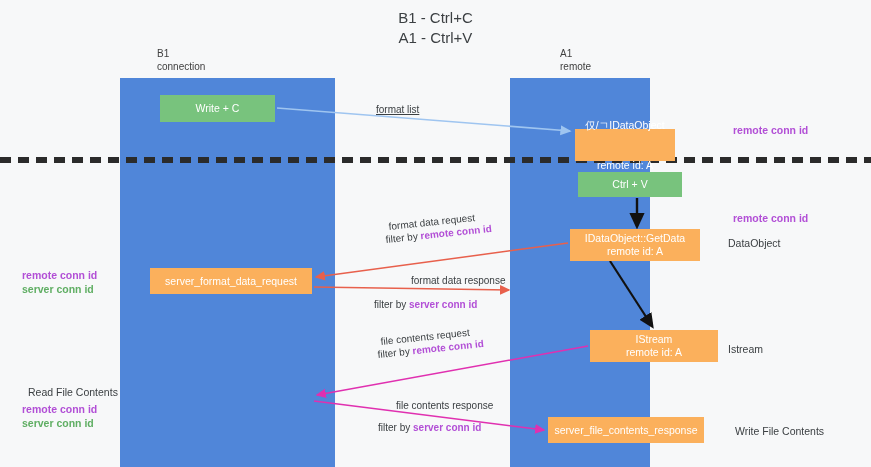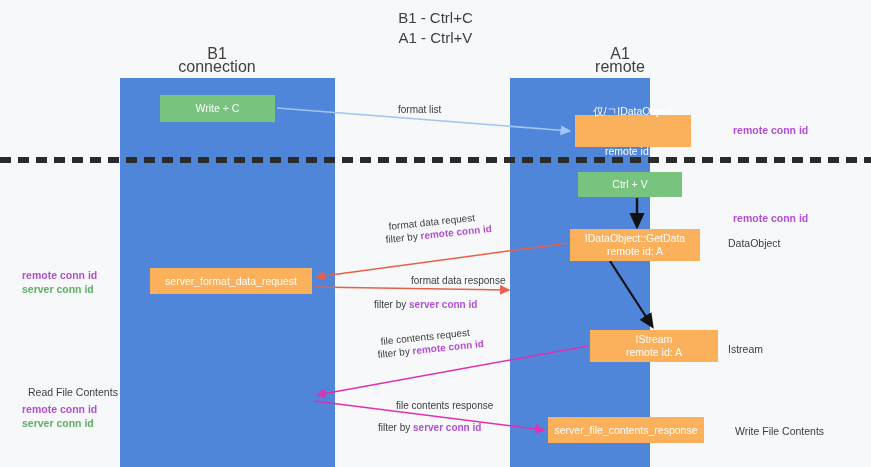--- a/index.html
+++ b/index.html
@@ -12,22 +12,22 @@
   }
   #stage{position:absolute;left:0;top:0;width:871px;height:467px;}
 
   
   .band{position:absolute;background:#5086d9;}
   #band-b1{left:120px;top:78px;width:215px;height:389px;}
   #band-a1{left:510px;top:78px;width:140px;height:389px;}
 
   
   .col-head{
-    position:absolute;text-align:center;color:#404040;
-    font-size:16px;line-height:13px;
+    position:absolute;text-align:left;color:#404040;
+    font-size:10px;line-height:13px;
   }
   .col-head .l1{display:block;}
   .col-head .l2{display:block;}
 
   #head-b1{left:157px;top:47px;width:120px;}
   #head-a1{left:560px;top:47px;width:120px;}
 
   
   #title{
     position:absolute;left:0;top:8px;width:871px;text-align:center;
@@ -41,21 +41,21 @@
     display:flex;flex-direction:column;
     align-items:center;justify-content:center;
     color:#ffffff;font-size:10.5px;line-height:13px;
     text-align:center;
   }
   .node .ln{display:block;white-space:nowrap;}
   .green{background:#78c37d;}
   .orange{background:#fbb05c;}
 
   #n-ctrlc{left:160px;top:95px;width:115px;height:27px;}
-  #n-dataobj{left:575px;top:115px;width:116px;height:32px;gap:27px;}
+  #n-dataobj{left:575px;top:129px;width:100px;height:32px;gap:27px;}
   #n-ctrlv{left:578px;top:172px;width:104px;height:25px;}
   #n-getdata{left:570px;top:229px;width:130px;height:32px;}
   #n-sfdreq{left:150px;top:268px;width:162px;height:26px;}
   #n-sfdresp{left:513px;top:278px;width:158px;height:26px;}
   #n-istream{left:590px;top:330px;width:128px;height:32px;}
   #n-sfcreq{left:150px;top:384px;width:162px;height:26px;}
   #n-sfcresp{left:548px;top:417px;width:156px;height:26px;}
 
   
   .ann{position:absolute;font-size:10.5px;line-height:14px;white-space:nowrap;}
@@ -69,21 +69,21 @@
   #a-istream{left:728px;top:342px;}
   #a-write{left:735px;top:424px;}
 
   #a-left1{left:22px;top:268px;}
   #a-readfc{left:28px;top:385px;}
   #a-left2{left:22px;top:402px;}
 
   
   .elab{position:absolute;font-size:10px;line-height:13px;white-space:nowrap;color:#3c4043;}
 
-  #e-formatlist{left:398px;top:103px;}
+  #e-formatlist{left:376px;top:103px;text-decoration:underline;}
 
   #e-fdr1{left:388px;top:220px;transform:rotate(-6deg);transform-origin:left top;}
   #e-fdr2{left:385px;top:233px;transform:rotate(-6deg);transform-origin:left top;}
 
   #e-fdresp1{left:389px;top:274px;padding-left:22px;}
   #e-fdresp2{left:374px;top:298px;}
 
   #e-fcr1{left:380px;top:335px;transform:rotate(-6deg);transform-origin:left top;}
   #e-fcr2{left:377px;top:348px;transform:rotate(-6deg);transform-origin:left top;}
 

